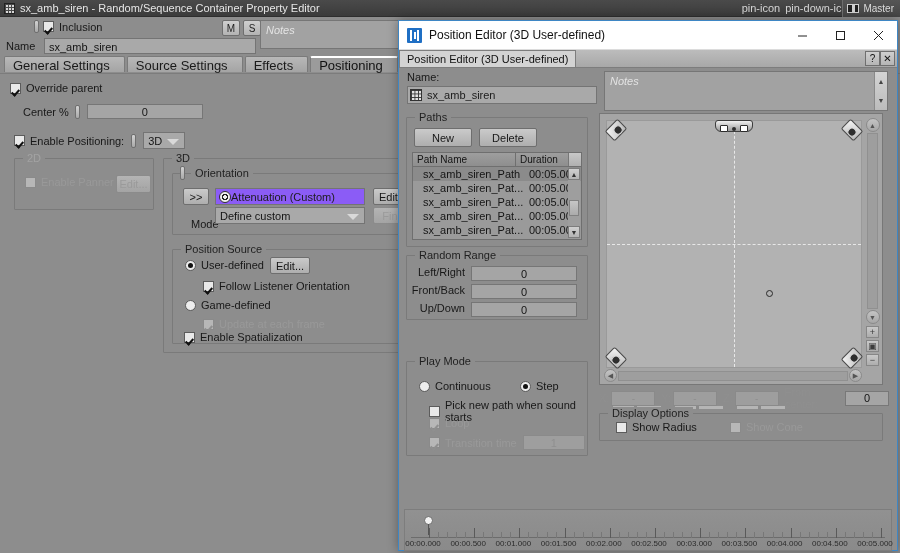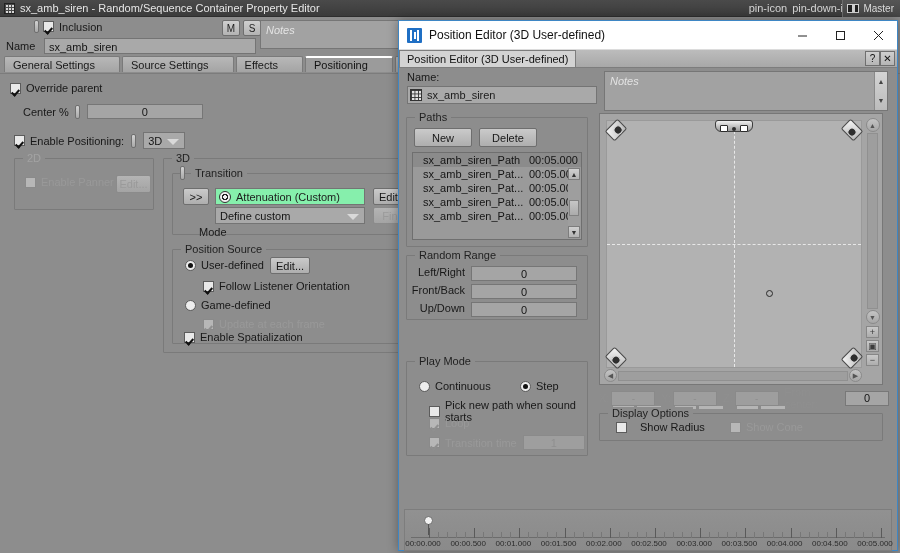--- a/index.html
+++ b/index.html
@@ -28,21 +28,21 @@
   #bg-titlebar .ticon {
     width: 11px; height: 11px; margin: 0 5px 0 4px;
     background: #d8d8d8;
     background-image:
       linear-gradient(to right, #4a4a4a 1px, transparent 1px),
       linear-gradient(#4a4a4a 1px, transparent 1px);
     background-size: 3px 3px;
     border: 1px solid #222;
   }
   #bg-titlebar .ttext { flex: 1; white-space: nowrap; }
-  #bg-titlebar .tbtns { display: flex; align-items: center; gap: 5px; padding-right: 14px; color: #d5d5d5; font-size: 11px;}
+  #bg-titlebar .tbtns { display: flex; align-items: center; gap: 5px; padding-right: 21px; color: #d5d5d5; font-size: 11px;}
   #bg-titlebar .tbtns span { cursor: default; }
   #master-btn {
     position: absolute; right: 0; top: 0; height: 17px;
     display: flex; align-items: center; gap: 4px;
     background: linear-gradient(#555, #454545);
     border-left: 1px solid #6d6d6d;
     padding: 0 6px 0 4px; color: #dcdcdc; font-size: 10px;
   }
   #master-btn .micon {
     width: 12px; height: 9px; background: #1f1f1f;
@@ -97,24 +97,24 @@
   #name-field {
     width: 212px; height: 16px; background: #a9a9a9;
     border: 1px solid #747474; padding: 1px 4px; color: #141414; font-size: 11px;
     line-height: 14px;
   }
 
   #tabs {
     position: absolute; left: 4px; top: 56px; display: flex; align-items: flex-end; gap: 2px;
   }
   .tab {
-    padding: 3px 24px 3px 8px; height: 16px;
+    padding: 3px 14px 3px 8px; height: 16px;
     background: linear-gradient(#b8b8b8,#a4a4a4);
     border: 1px solid #7a7a7a; border-bottom: none;
-    border-radius: 2px 2px 0 0; color: #1a1a1a; font-size: 11px; line-height: 11px;
+    border-radius: 2px 2px 0 0; color: #1a1a1a; font-size: 13px; line-height: 11px;
   }
   .tab.active {
     background: #9b9b9b; border-top: 2px solid #ffffff; color: #111;
     padding-top: 2px;
   }
   #tabs-underline {
     position: absolute; left: 0; top: 73px; width: 900px; height: 1px; background: #7c7c7c;
   }
 
   #panel-body { position: absolute; left: 0; top: 74px; width: 900px; height: 479px; background: #8d8d8d; }
@@ -484,31 +484,31 @@
         <span class="cb dis"></span>
         <span class="lbl dis">Enable Panner</span>
       </div>
       <div class="btn dis" style="position:absolute;left:101px;top:16px;width:35px;">Edit...</div>
     </div>
 
     <div class="group" style="left:163px;top:84px;width:280px;height:195px;">
       <span class="gtitle">3D</span>
 
       <div class="group" style="left:8px;top:14px;width:262px;height:62px;">
-        <span class="gtitle" style="left:18px;background:#8d8d8d;">Transition</span>
+        <span class="gtitle" style="left:18px;background:#8d8d8d;">Orientation</span>
         <span class="grip" style="position:absolute;left:7px;top:-8px;height:14px;background:linear-gradient(#d2d2d2,#a9a9a9);"></span>
 
         <div class="btn" style="position:absolute;left:10px;top:14px;width:26px;height:17px;">&gt;&gt;</div>
-        <div style="position:absolute;left:42px;top:14px;width:150px;height:17px;background:#86efac;border:1px solid #747474;display:flex;align-items:center;padding-left:3px;gap:5px;">
+        <div style="position:absolute;left:42px;top:14px;width:150px;height:17px;background:#8b5cf6;border:1px solid #747474;display:flex;align-items:center;padding-left:3px;">
           <span style="width:12px;height:12px;border-radius:50%;background:radial-gradient(#f0f0f0 25%,#222 26%,#222 45%,#f0f0f0 46%);border:1px solid #333;flex:none;"></span>
           <span>Attenuation (Custom)</span>
         </div>
         <div class="btn" style="position:absolute;left:200px;top:14px;width:40px;height:17px;">Edit...</div>
 
-        <span class="lbl" style="position:absolute;left:10px;top:36px;margin:16px;">Mode</span>
+        <span class="lbl" style="position:absolute;left:10px;top:36px;margin:8px;">Mode</span>
         <div class="sel" style="position:absolute;left:42px;top:33px;width:150px;">
           <span>Define custom</span>
           <span class="caret"></span>
         </div>
         <div class="btn dis" style="position:absolute;left:200px;top:33px;width:40px;height:17px;">Find</div>
       </div>
 
       <div class="group" style="left:8px;top:90px;width:262px;height:95px;">
         <span class="gtitle">Position Source</span>
 
@@ -589,20 +589,25 @@
         <span>▼</span>
       </div>
     </div>
 
     <div class="group" id="paths-group">
       <span class="gtitle">Paths</span>
       <div class="btn" style="position:absolute;left:7px;top:10px;width:58px;height:19px;">New</div>
       <div class="btn" style="position:absolute;left:72px;top:10px;width:58px;height:19px;">Delete</div>
 
       <div id="paths-list">
+        <div id="paths-head">
+          <div class="c1">Path Name</div>
+          <div class="c2">Duration</div>
+          <div class="c3"></div>
+        </div>
         <div class="path-row sel-row">
           <span class="p1">sx_amb_siren_Path</span>
           <span class="p2">00:05.000</span>
         </div>
         <div class="path-row">
           <span class="p1">sx_amb_siren_Pat...</span>
           <span class="p2">00:05.000</span>
         </div>
         <div class="path-row">
           <span class="p1">sx_amb_siren_Pat...</span>
@@ -714,21 +719,21 @@
         <span>-</span>
         <div class="ctrack"></div>
           <div class="cthumb"></div>
       </div>
       <span class="clab" style="margin-right:6px;">From center:</span>
       <div id="fromcenter-field">0</div>
     </div>
 
     <div class="group" id="disp-group">
       <span class="gtitle">Display Options</span>
-      <div style="position:absolute;left:16px;top:7px;display:flex;align-items:center;gap:8px;">
+      <div style="position:absolute;left:16px;top:7px;display:flex;align-items:center;">
         <span class="cb"></span>
         <span class="lbl">Show Radius</span>
       </div>
       <div style="position:absolute;left:130px;top:7px;display:flex;align-items:center;">
         <span class="cb dis"></span>
         <span class="lbl dis">Show Cone</span>
       </div>
     </div>
 
     <div id="timeline">

